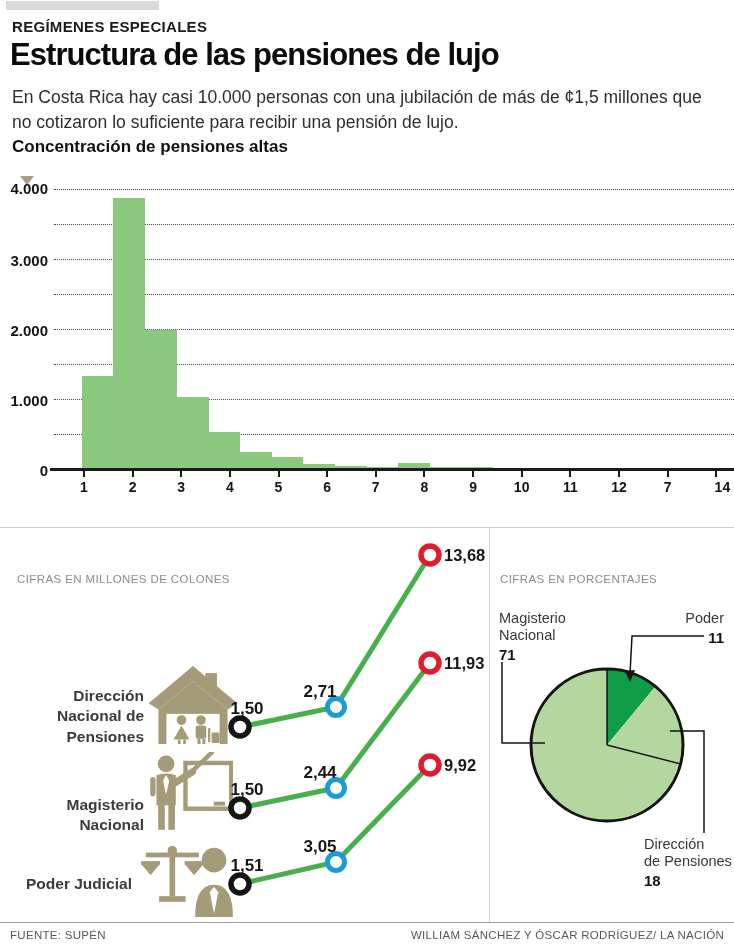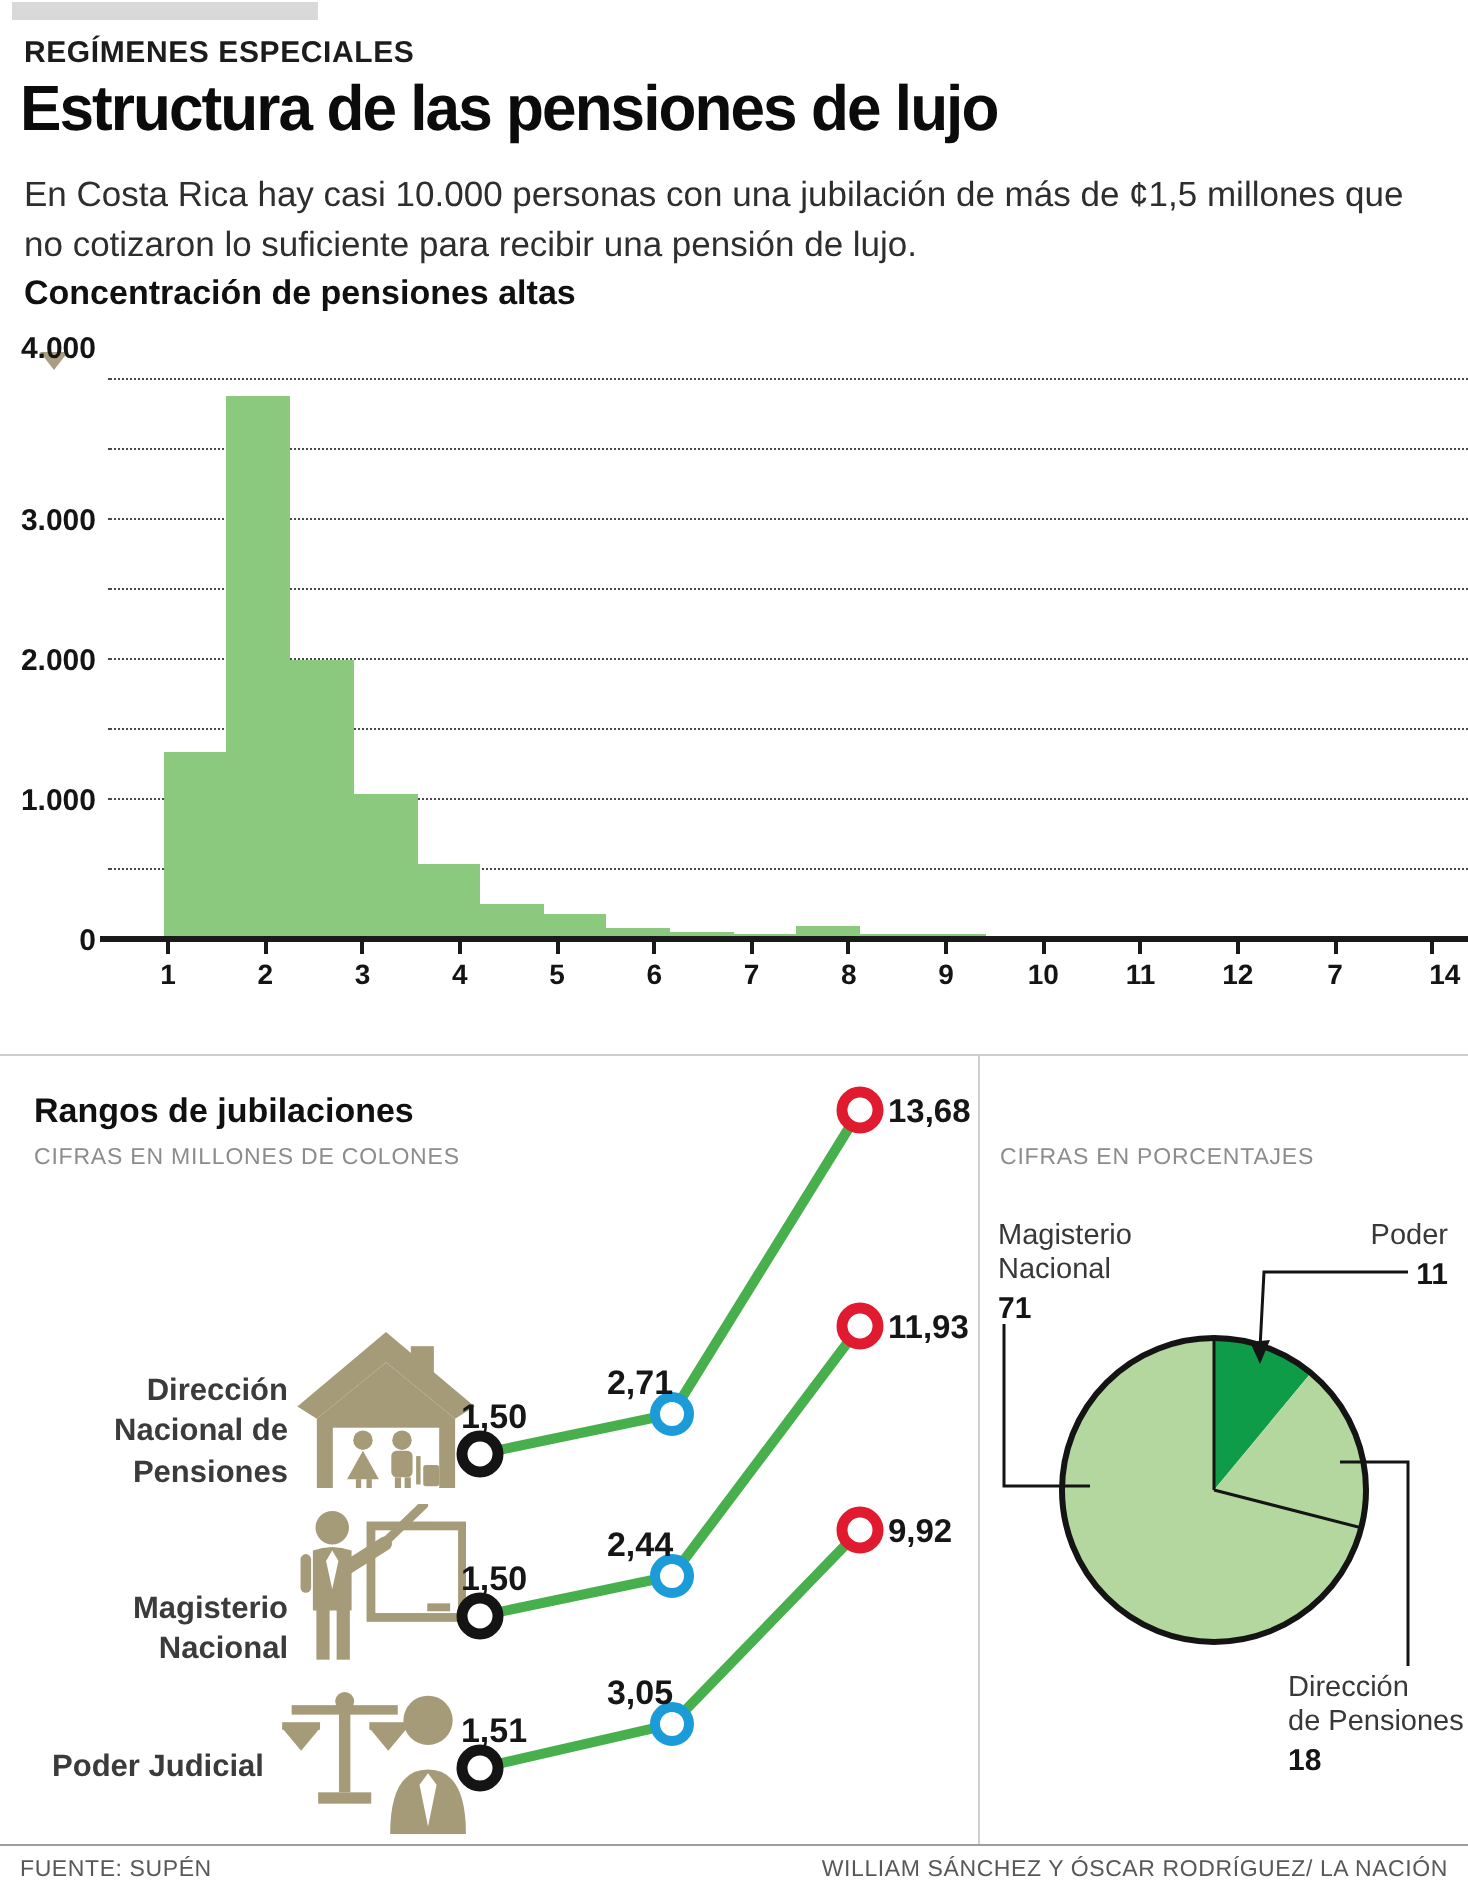--- a/index.html
+++ b/index.html
@@ -64,21 +64,21 @@
   <div class="abs axis-marker"></div>
   <div class="abs" id="hist-plot" style="left:0;top:0;width:734px;height:527px;">
       <div class="gridline" style="top: 434px; position: absolute;"></div>
       <div class="gridline" style="top: 399px; position: absolute;"></div>
       <div class="gridline" style="top: 364px; position: absolute;"></div>
       <div class="gridline" style="top: 329px; position: absolute;"></div>
       <div class="gridline" style="top: 294px; position: absolute;"></div>
       <div class="gridline" style="top: 259px; position: absolute;"></div>
       <div class="gridline" style="top: 224px; position: absolute;"></div>
       <div class="gridline" style="top: 189px; position: absolute;"></div>
-      <div class="ylab" style="top: 166px; position: absolute;">4.000</div>
+      <div class="ylab" style="top: 180px; position: absolute;">4.000</div>
       <div class="ylab" style="top: 252px; position: absolute;">3.000</div>
       <div class="ylab" style="top: 322px; position: absolute;">2.000</div>
       <div class="ylab" style="top: 392px; position: absolute;">1.000</div>
       <div class="ylab" style="top: 462px; position: absolute;">0</div>
       <div class="bar" style="left: 81.5685px; width: 32.1095px; top: 376.2px; height: 93.8px; background: rgb(139, 201, 127); position: absolute;"></div>
       <div class="bar" style="left: 113.178px; width: 32.1095px; top: 197.7px; height: 272.3px; background: rgb(139, 201, 127); position: absolute;"></div>
       <div class="bar" style="left: 144.787px; width: 32.1095px; top: 330px; height: 140px; background: rgb(139, 201, 127); position: absolute;"></div>
       <div class="bar" style="left: 176.397px; width: 32.1095px; top: 397.2px; height: 72.8px; background: rgb(139, 201, 127); position: absolute;"></div>
       <div class="bar" style="left: 208.006px; width: 32.1095px; top: 432.2px; height: 37.8px; background: rgb(139, 201, 127); position: absolute;"></div>
       <div class="bar" style="left: 239.616px; width: 32.1095px; top: 451.8px; height: 18.2px; background: rgb(139, 201, 127); position: absolute;"></div>
@@ -122,21 +122,20 @@
       <div class="xtick" style="left: 666.56px; position: absolute;"></div>
       <div class="xtick-lab" style="left: 653.56px; position: absolute;">7</div>
       <div class="xtick" style="left: 715.19px; position: absolute;"></div>
       <div class="xtick-lab" style="left: 702.19px; position: absolute; text-align: right;">14</div>
     </div>
   <div class="abs xaxis-line"></div>
 
   <div class="abs hdiv"></div>
   <div class="abs vdiv"></div>
 
-  <div class="abs rangos-title">Rangos de jubilaciones</div>
   <div class="abs rangos-sub">CIFRAS EN MILLONES DE COLONES</div>
 
   <svg class="icon-svg" style="left:148px;top:666px;" width="90" height="78" viewBox="0 0 100 88">
     <g fill="#a69b78">
       <rect x="64" y="8" width="13" height="20"></rect>
       <polygon points="50,0 100,42 89,49 50,17 11,49 0,42"></polygon>
       <path d="M11,49 L50,17 L89,49 L89,88 L11,88 Z"></path>
     </g>
     <rect x="20" y="54" width="60" height="34" fill="#ffffff"></rect>
     <g fill="#a69b78">

